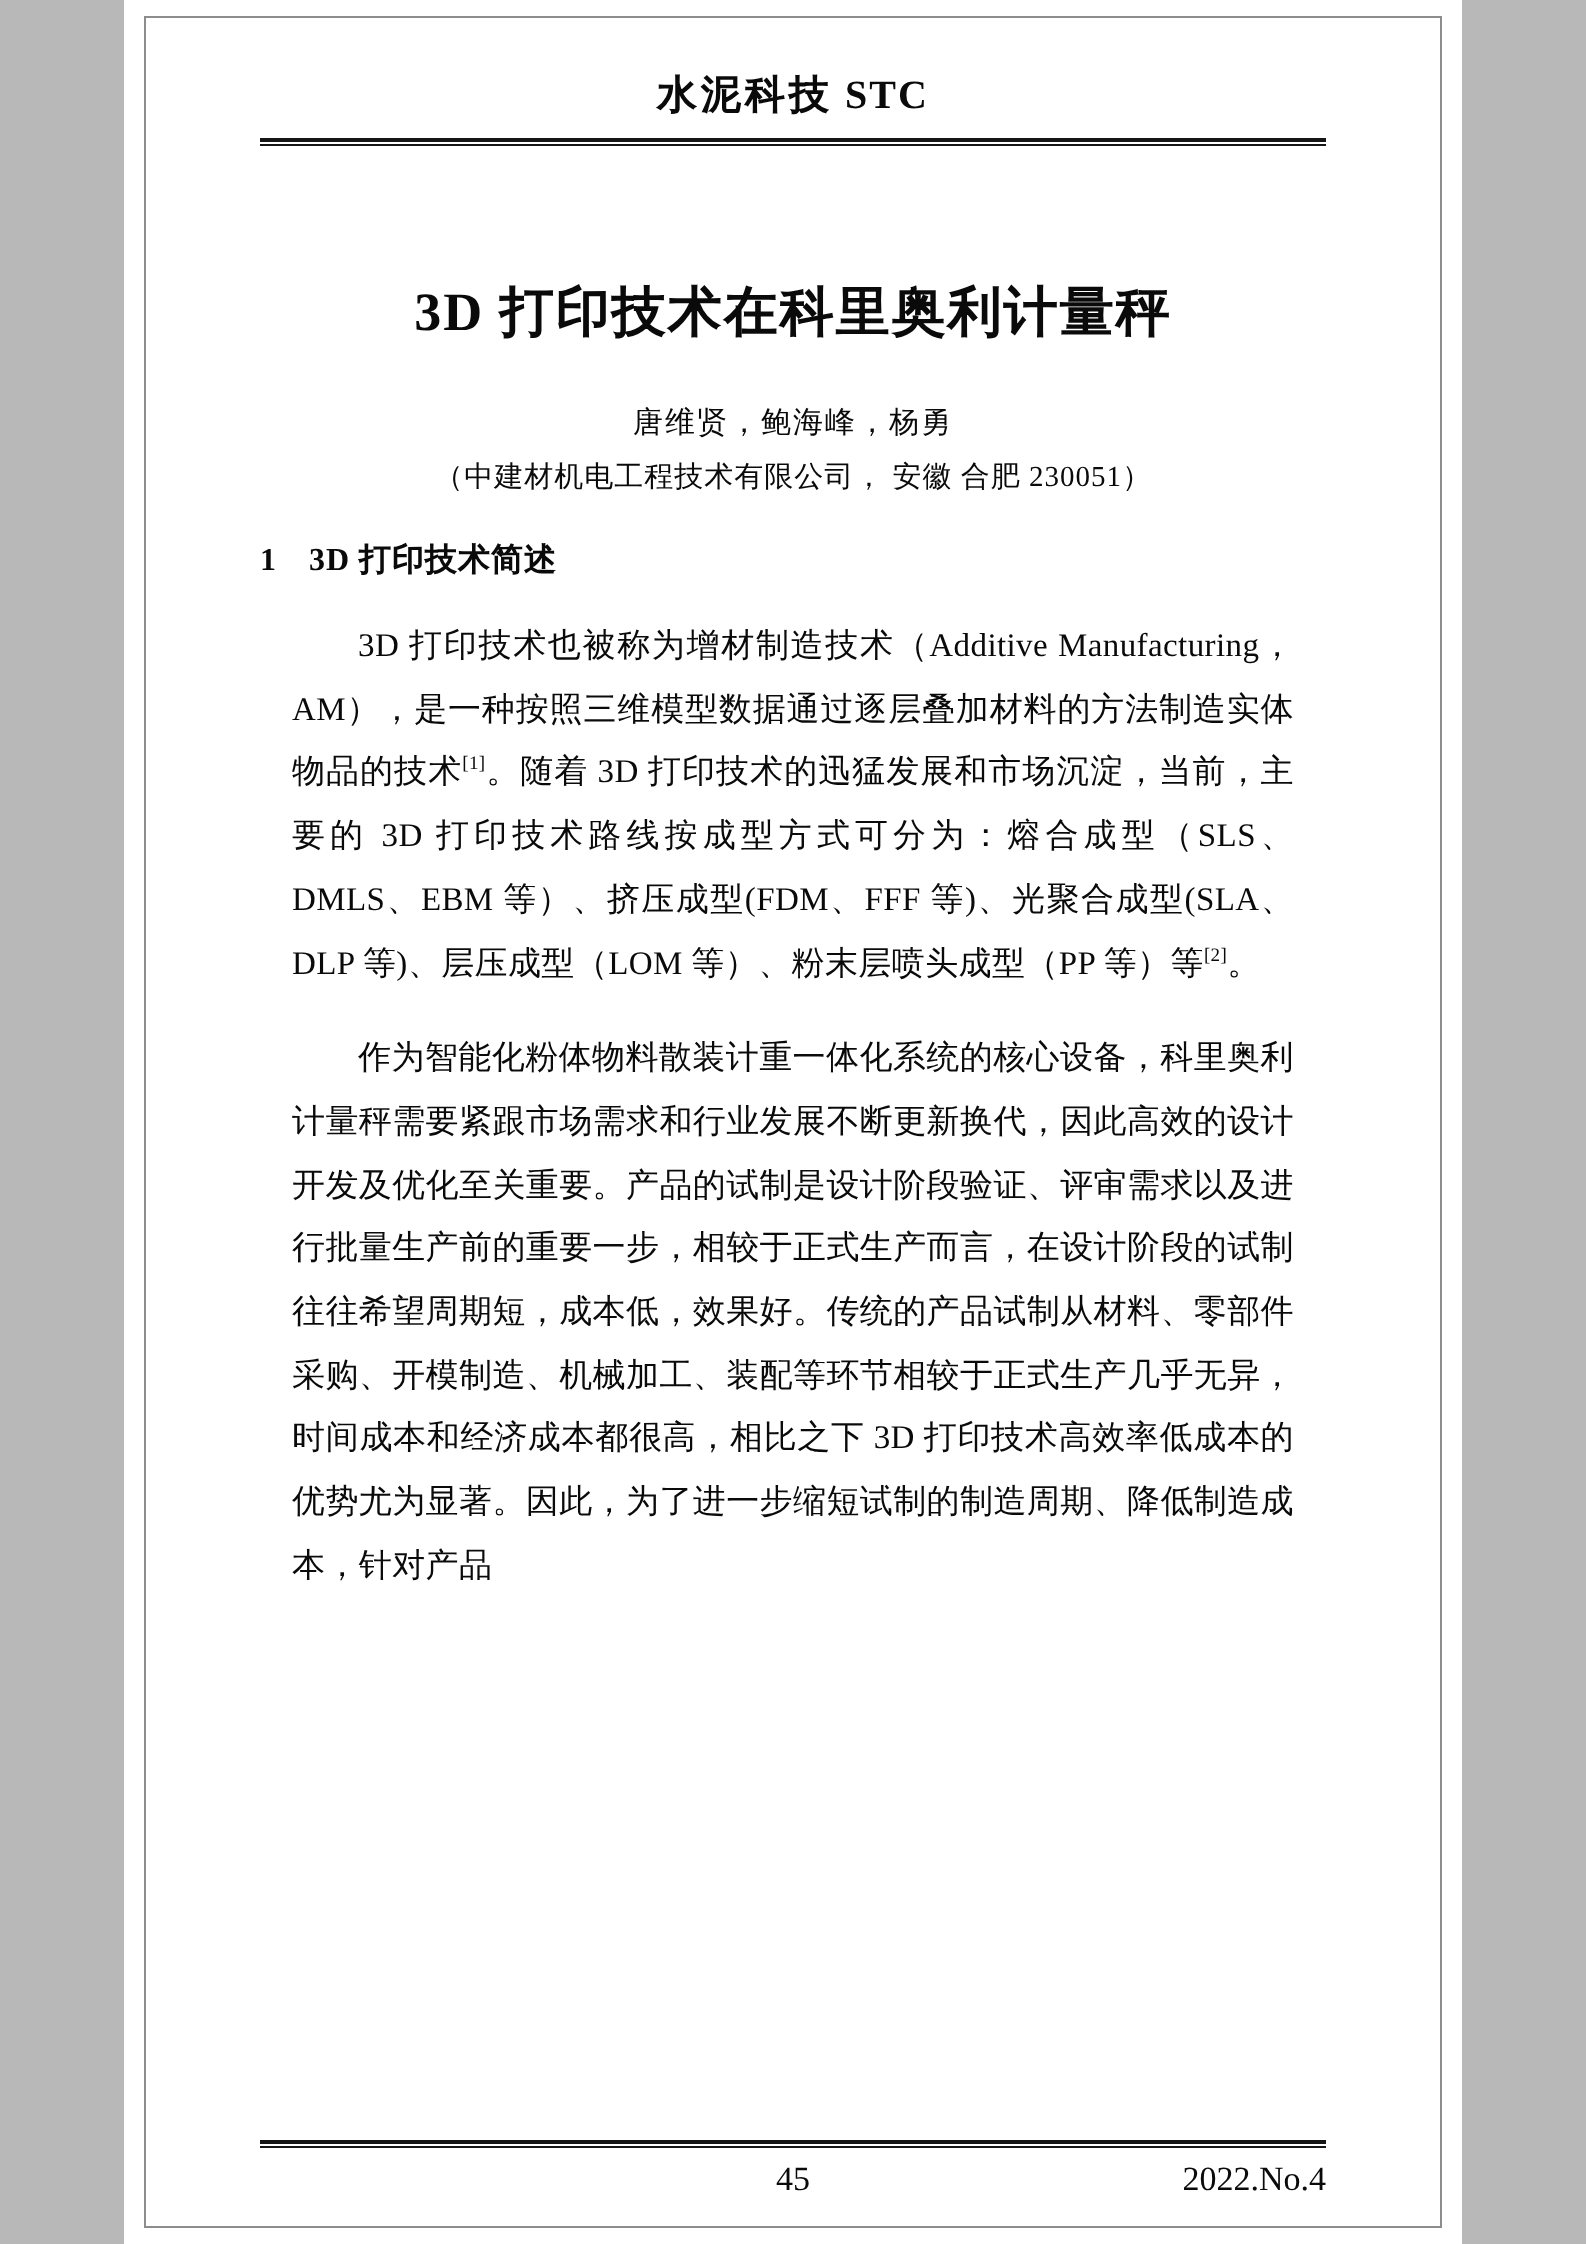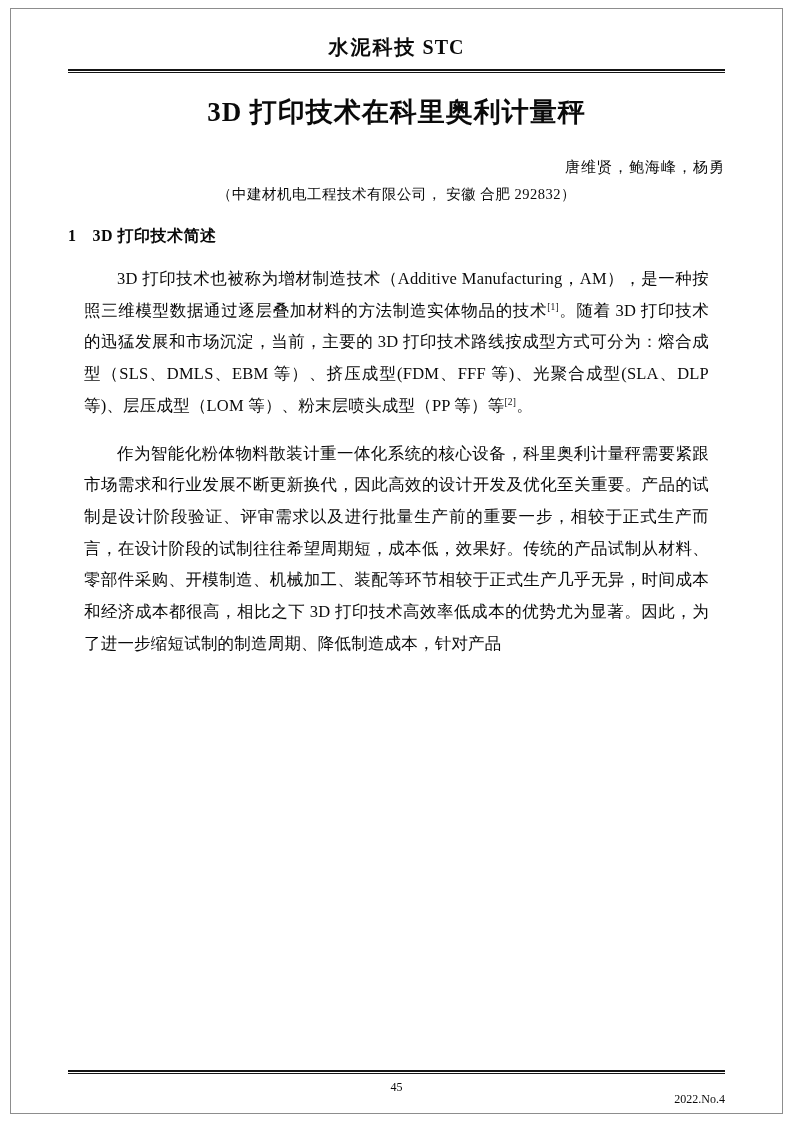--- a/index.html
+++ b/index.html
@@ -2,21 +2,21 @@
 <html lang="zh"><head>
 <meta charset="utf-8">
 <style>
   html, body {
     margin: 0;
     padding: 0;
     background: #b8b8b8;
   }
   .page {
     position: relative;
-    width: 793px;
+    width: 669px;
     height: 1122px;
     margin: 0 auto;
     background: #ffffff;
     box-sizing: border-box;
     overflow: hidden;
     font-family: "Liberation Serif", "DejaVu Serif", serif;
     color: #0a0a0a;
   }
   
   .page-frame {
@@ -56,25 +56,25 @@
   }
   .rule-top2 {
     border-bottom: 1px solid #151515;
   }
   
   .title {
     text-align: center;
     font-size: 27px;
     font-weight: 700;
     line-height: 1.45;
-    margin-top: 20px;
+    margin-top: 64px;
     letter-spacing: 1px;
   }
   .authors {
-    text-align: right;
+    text-align: center;
     font-size: 15px;
     margin-top: 26px;
     letter-spacing: 1px;
   }
   .affil {
     text-align: center;
     font-size: 14.5px;
     margin-top: 8px;
     letter-spacing: 0.5px;
   }
@@ -116,32 +116,32 @@
     border-top: 2px solid #151515;
     margin-bottom: 1px;
   }
   .rule-bottom2 {
     border-top: 1px solid #151515;
     margin-bottom: 6px;
   }
   .footer-row {
     position: relative;
     height: 18px;
-    font-size: 12px;
+    font-size: 17px;
   }
   .footer-page {
     position: absolute;
     left: 0;
     right: 0;
     text-align: center;
   }
   .footer-issue {
     position: absolute;
     right: 0;
-    top: 12px;
+    top: 0;
   }
 </style>
 </head>
 <body>
 
 <div class="page">
   <div class="page-frame"></div>
 
   <div class="content">
 
@@ -149,21 +149,21 @@
       <span>水泥科技</span><span class="stc">STC</span>
     </div>
     <div class="rule-top"></div>
     <div class="rule-top2"></div>
 
     <div class="title">
       <div>3D 打印技术在科里奥利计量秤</div>
     </div>
 
     <div class="authors">唐维贤，鲍海峰，杨勇</div>
-    <div class="affil">（中建材机电工程技术有限公司，  安徽  合肥  292832）</div>
+    <div class="affil">（中建材机电工程技术有限公司，  安徽  合肥  230051）</div>
 
     <div class="section-head">
       <span class="num">1</span><span>3D 打印技术简述</span>
     </div>
     <p class="body">3D 打印技术也被称为增材制造技术（Additive Manufacturing，AM），是一种按照三维模型数据通过逐层叠加材料的方法制造实体物品的技术<sup>[1]</sup>。随着 3D 打印技术的迅猛发展和市场沉淀，当前，主要的 3D 打印技术路线按成型方式可分为：熔合成型（SLS、DMLS、EBM 等）、挤压成型(FDM、FFF 等)、光聚合成型(SLA、DLP 等)、层压成型（LOM 等）、粉末层喷头成型（PP 等）等<sup>[2]</sup>。</p>
 
     <p class="body">作为智能化粉体物料散装计重一体化系统的核心设备，科里奥利计量秤需要紧跟市场需求和行业发展不断更新换代，因此高效的设计开发及优化至关重要。产品的试制是设计阶段验证、评审需求以及进行批量生产前的重要一步，相较于正式生产而言，在设计阶段的试制往往希望周期短，成本低，效果好。传统的产品试制从材料、零部件采购、开模制造、机械加工、装配等环节相较于正式生产几乎无异，时间成本和经济成本都很高，相比之下 3D 打印技术高效率低成本的优势尤为显著。因此，为了进一步缩短试制的制造周期、降低制造成本，针对产品</p>
 
   </div>
 

